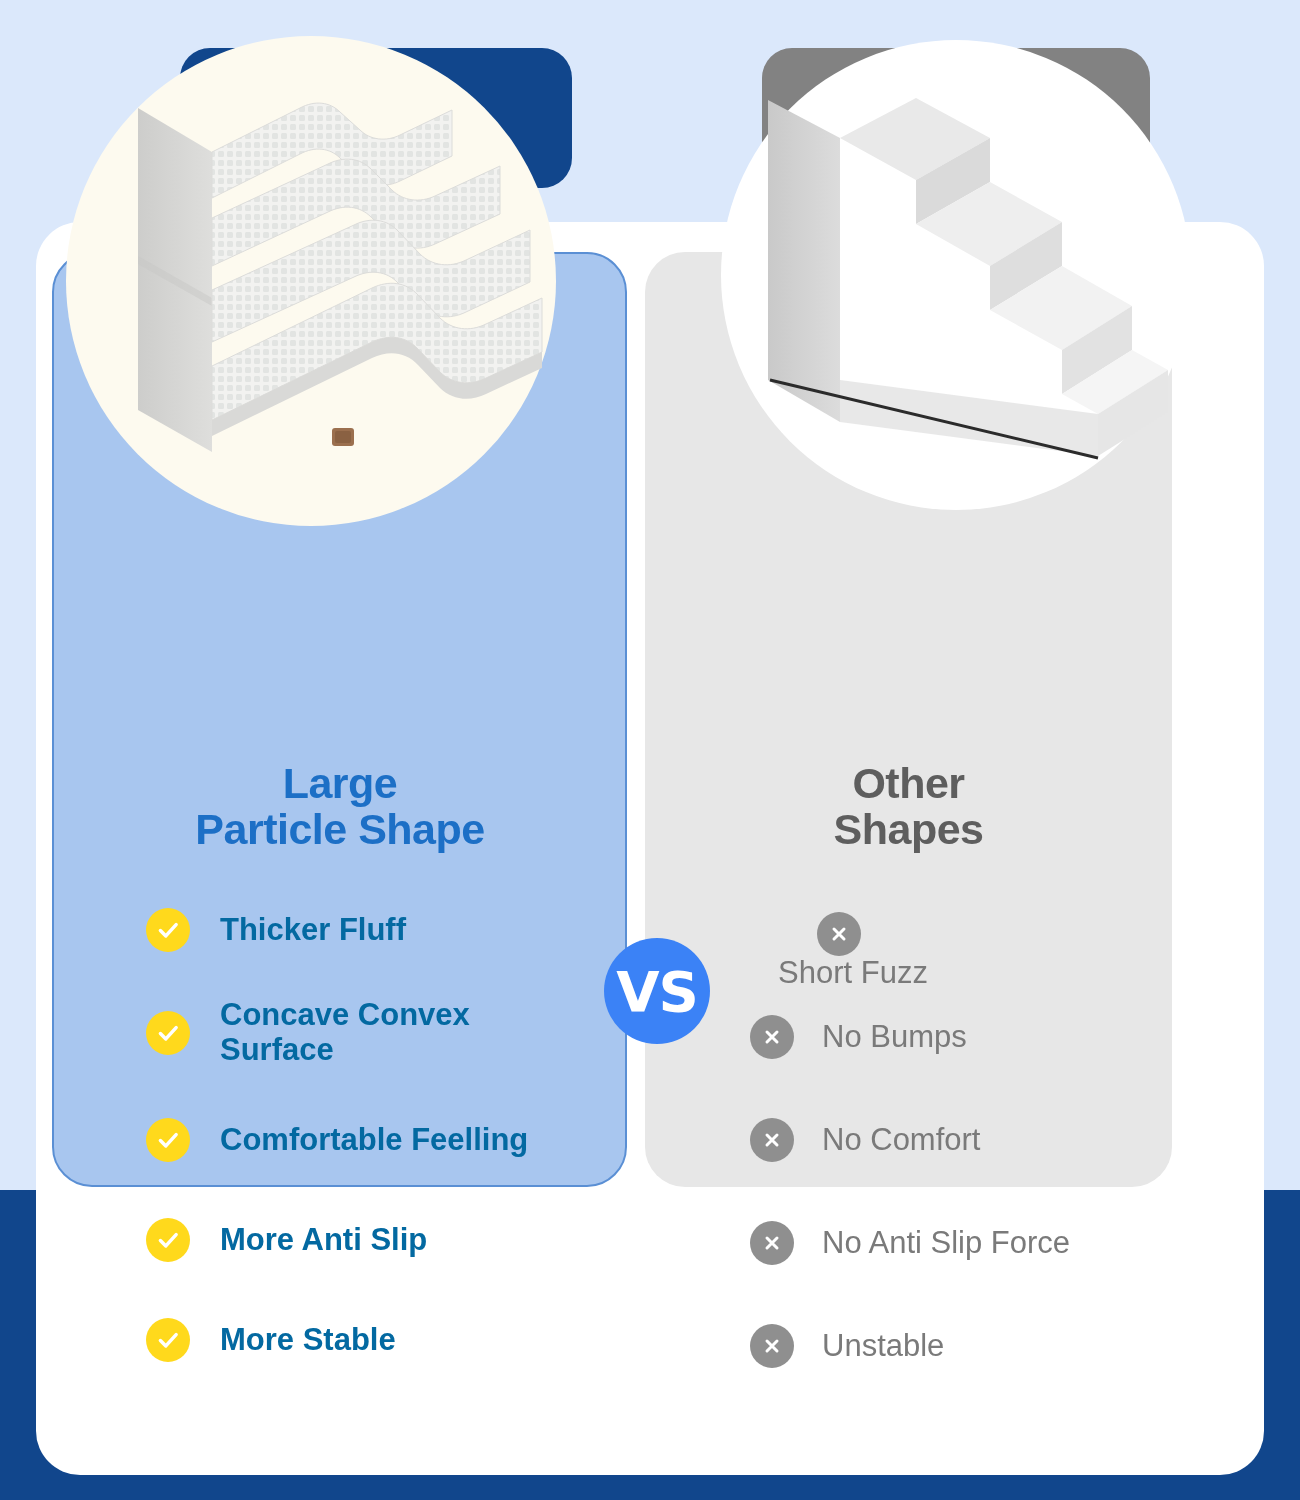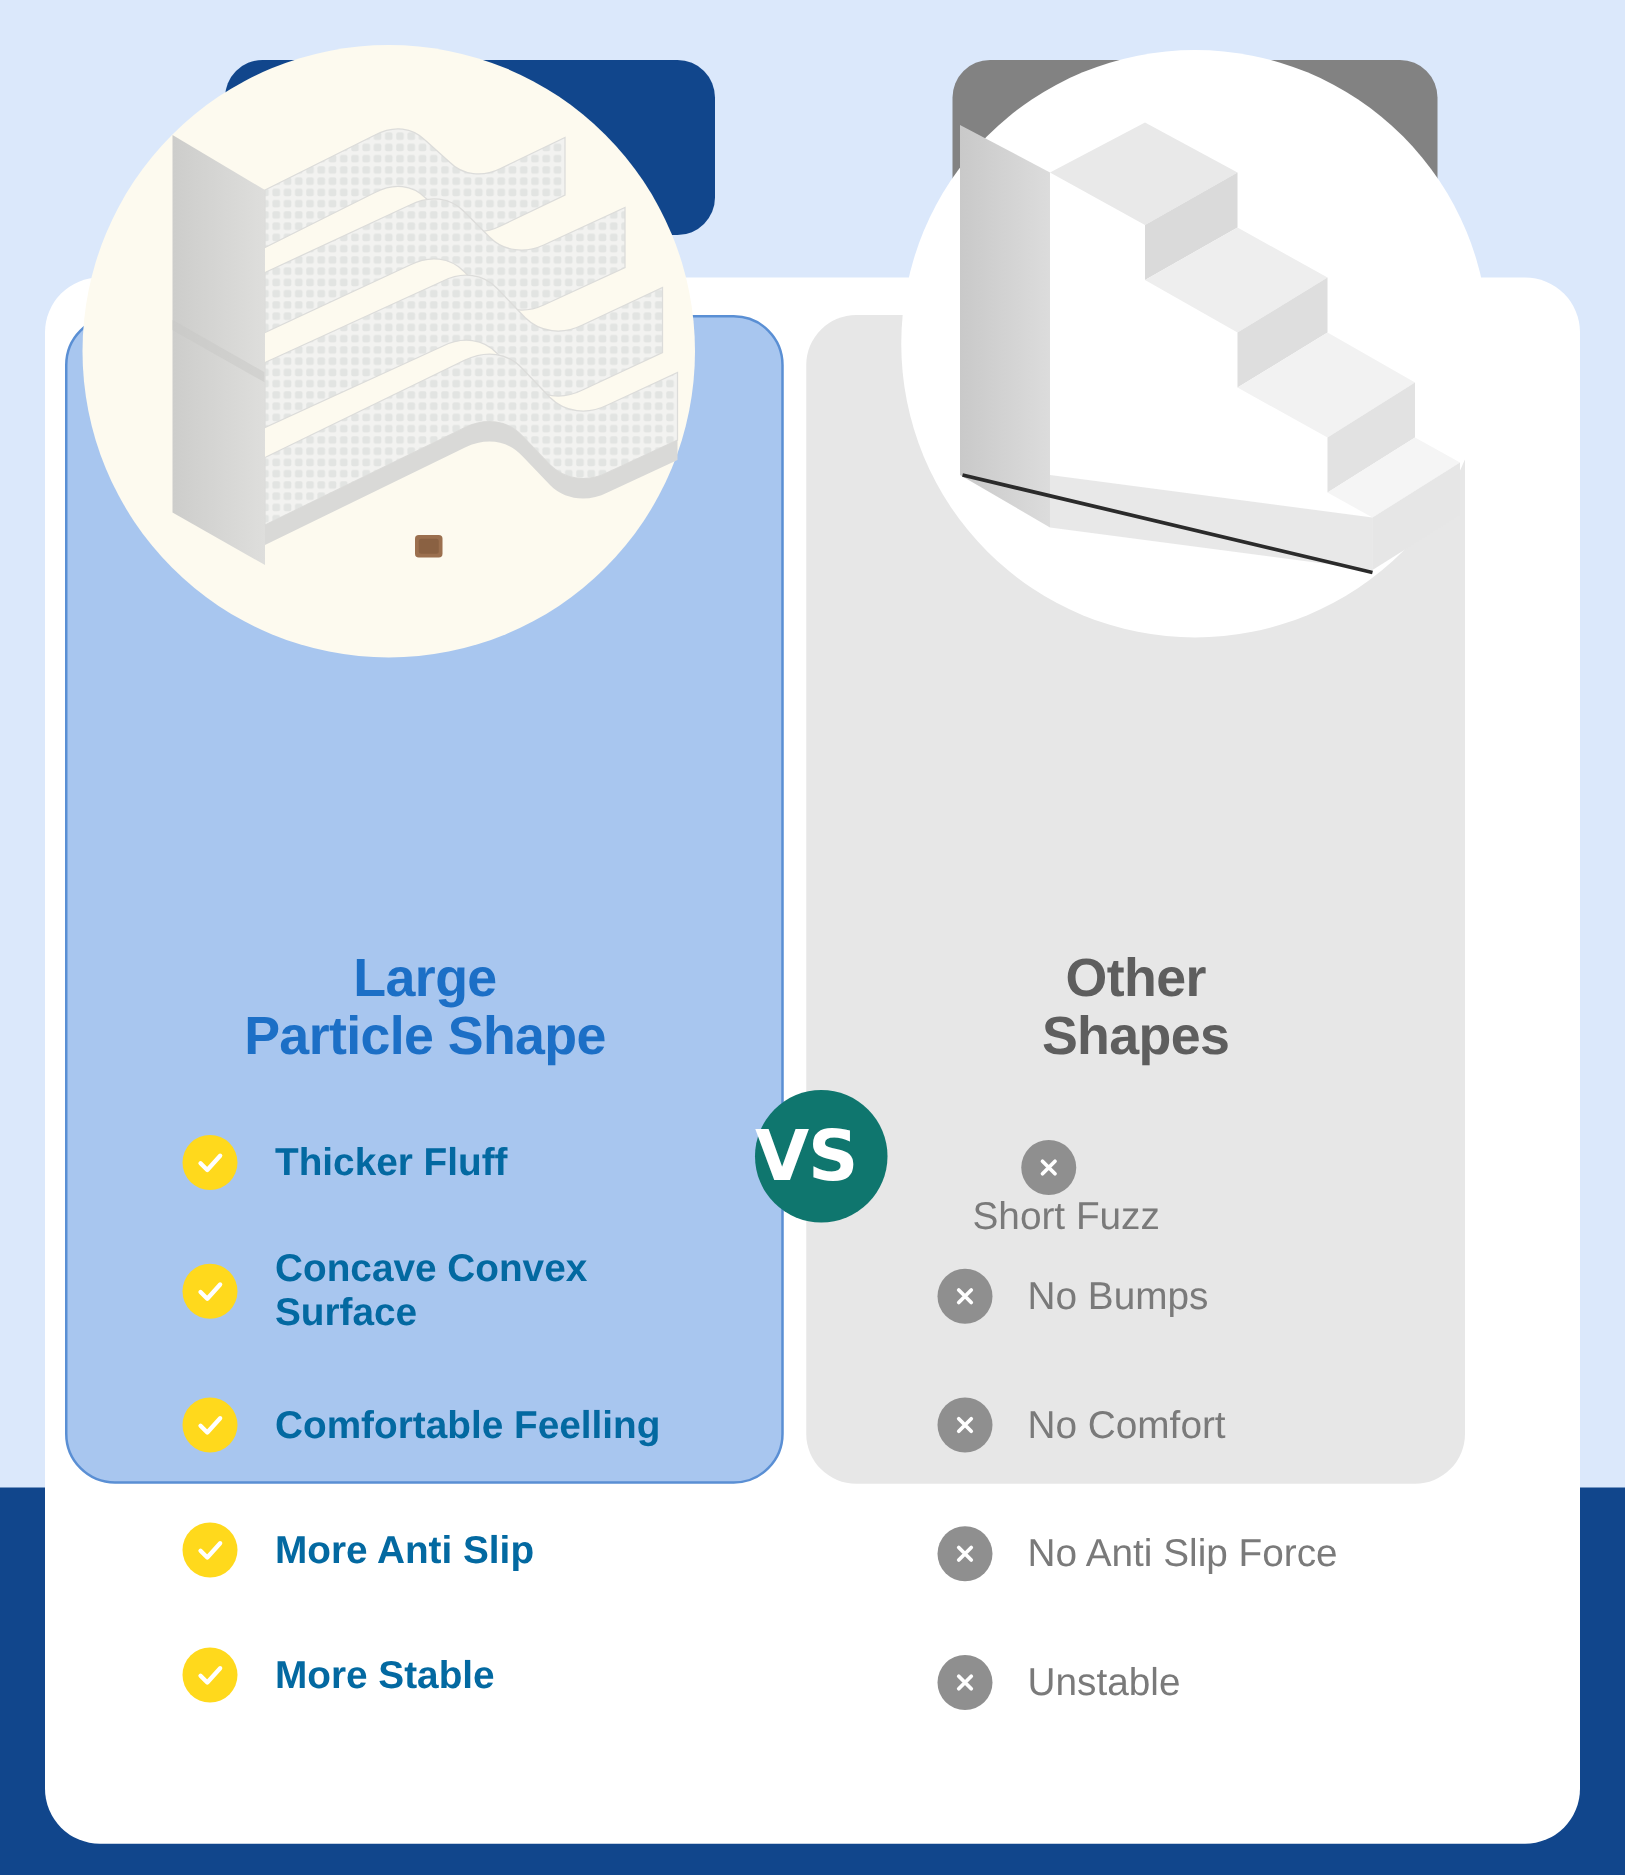--- a/index.html
+++ b/index.html
@@ -108,23 +108,23 @@
   }
   .mark-check { background:#ffd91c; }
   .mark-cross { background:#8f8f8f; }
 
   .item-label { font-weight:bold; line-height:1.12; }
   .label-left  { color:#0369a1; font-size:31px; margin-left:30px; }
   .label-right { color:#7a7a7a; font-size:31px; font-weight:normal; margin-left:28px; }
 
   
   .vs-badge {
-    position:absolute; left:604px; top:872px; width:106px; height:106px;
-    border-radius:50%; background:#0f766e;
-    display:flex; align-items:center; justify-content:flex-start;
+    position:absolute; left:604px; top:938px; width:106px; height:106px;
+    border-radius:50%; background:#3b82f6;
+    display:flex; align-items:center; justify-content:center;
     z-index:20;
   }
   .vs-badge .vs-text {
     color:#ffffff; font-size:56px; font-weight:bold; letter-spacing:-1px;
     font-family:"DejaVu Sans", sans-serif;
   }
 </style>
 </head>
 <body>
 

